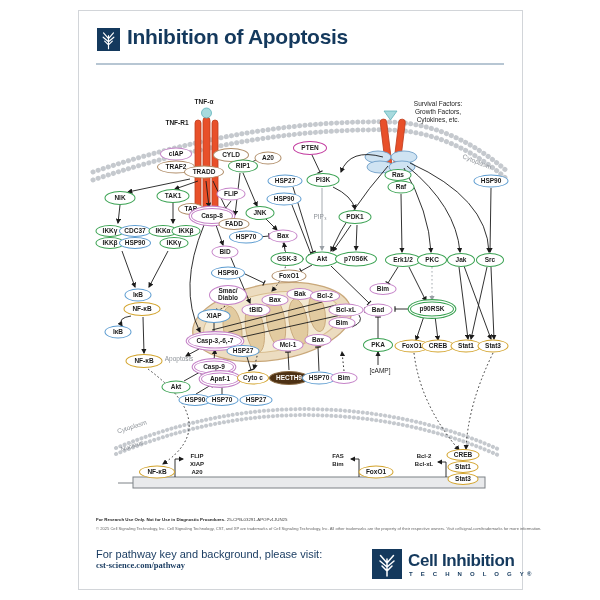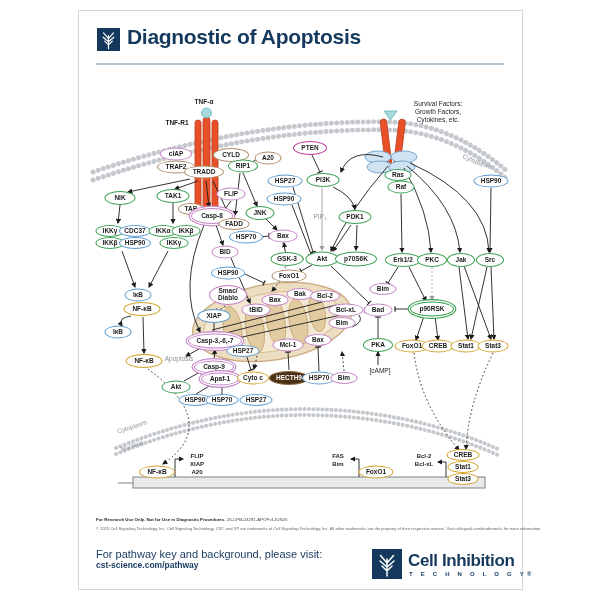--- a/index.html
+++ b/index.html
@@ -33,37 +33,37 @@
   .lbl.bold{font-weight:bold;}
   .lbl.gray{color:#8d9298;}
   .lbl.rot20{transform:translate(-50%,-50%) rotate(22deg);}
   .lbl.rotm18{transform:translate(-50%,-50%) rotate(-18deg);}
   .lbl.genes{font-size:6px;font-weight:bold;line-height:1.3;}
   
   .fine1{position:absolute;left:96px;top:517px;font-size:4.4px;color:#444;}
   .fine1 b{color:#222;}
   .fine2{position:absolute;left:96px;top:526px;font-size:4.1px;color:#666;}
   .visit1{position:absolute;left:96px;top:548px;font-size:11px;color:#16395f;}
-  .visit2{position:absolute;left:96px;top:560px;font-size:8.5px;font-weight:bold;color:#16395f;}
+  .visit2{position:absolute;left:96px;top:560px;font-size:8.5px;font-weight:bold;color:#16395f;font-family:Liberation Serif, serif;}
   .ftr-logo{position:absolute;left:372px;top:549px;width:30px;height:30px;background:#14395d;}
   .brand{position:absolute;left:408px;top:551px;font-size:17px;font-weight:bold;color:#14395d;letter-spacing:-0.4px;}
   .brand-sub{position:absolute;left:409px;top:571px;font-size:6px;color:#14395d;letter-spacing:3.2px;font-weight:bold;}
 </style>
 </head>
 <body>
 
 <div id="stage">
   <div id="page"></div>
 
   <div class="hdr-logo">
     <svg width="23" height="23" viewBox="0 0 30 30">
       <path d="M15,27 V10 M15,14 L8.5,6.5 M15,14 L21.5,6.5 M15,18 L8,12 M15,18 L22,12 M15,22 L10,17 M15,22 L20,17" stroke="#fff" stroke-width="1.5" fill="none" stroke-linecap="round"></path>
     </svg>
   </div>
-  <div class="page-title">Diagnostic of Apoptosis</div>
+  <div class="page-title">Inhibition of Apoptosis</div>
   <div class="hdr-rule"></div>
 
   <svg id="edges-svg">
     <defs>
       <marker id="ah" viewBox="0 0 10 10" refX="8" refY="5" markerWidth="6" markerHeight="6" orient="auto-start-reverse">
         <path d="M0,0 L10,5 L0,10 z" fill="#1b1b1b"></path>
         </marker>
       <marker id="tb" viewBox="0 0 10 10" refX="5" refY="5" markerWidth="7" markerHeight="7" orient="auto">
         <path d="M5,0.5 L5,9.5" stroke="#1b1b1b" stroke-width="1.8" fill="none"></path>
         </marker>

